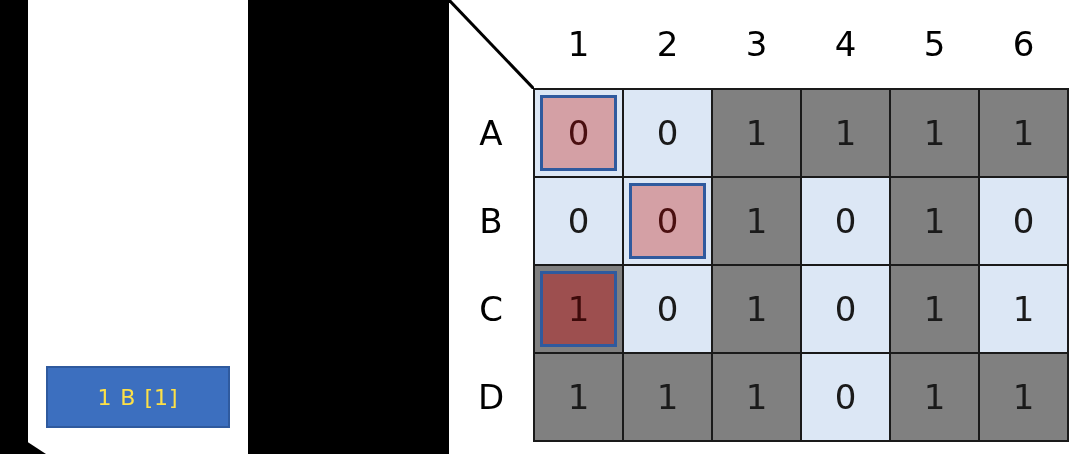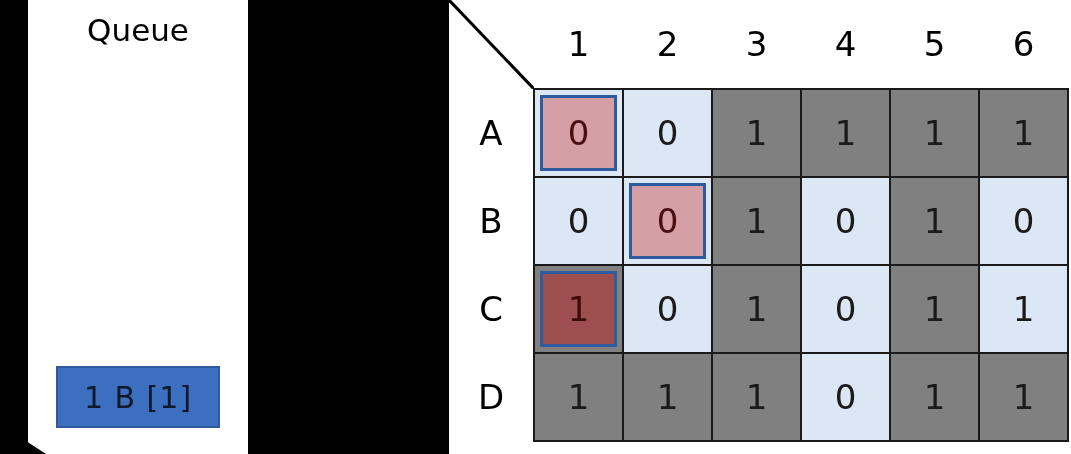--- a/index.html
+++ b/index.html
@@ -41,27 +41,27 @@
     width: 100%;
     bottom: 26px;
     display: flex;
     flex-direction: column;
     justify-content: flex-end;
     align-items: center;
     padding-bottom: 0px;
     box-sizing: border-box;
   }
   .queue-item {
-    width: 164px;
+    width: 184px;
     height: 62px;
     background: #3c6fbf;
     border: 2px solid #2f5a9e;
     box-sizing: border-box;
-    color: #0f172a;
-    font-size: 30px;
+    color: #fde047;
+    font-size: 22px;
     display: flex;
     align-items: center;
     justify-content: center;
     letter-spacing: 1px;
   }
   
   #queue-notch {
     position: absolute;
     left: 0px;
     bottom: 0px;
@@ -154,21 +154,20 @@
     justify-content: center;
     font-size: 34px;
   }
   .cell .hl.hl-light { background: #d4a0a5; color: #4a0f10; }
   .cell .hl.hl-dark  { background: #9d4f4f; color: #3d0a0a; }
 </style>
 </head>
 <body>
 
 <div id="queue-panel">
-  <div id="queue-title">Queue</div>
 
   <div id="queue-list">
 
   <div class="queue-item">1 B [1]</div>
     </div>
 </div>
 <div id="queue-notch"></div>
 
 <div id="grid-panel">
   <table id="grid-table">

